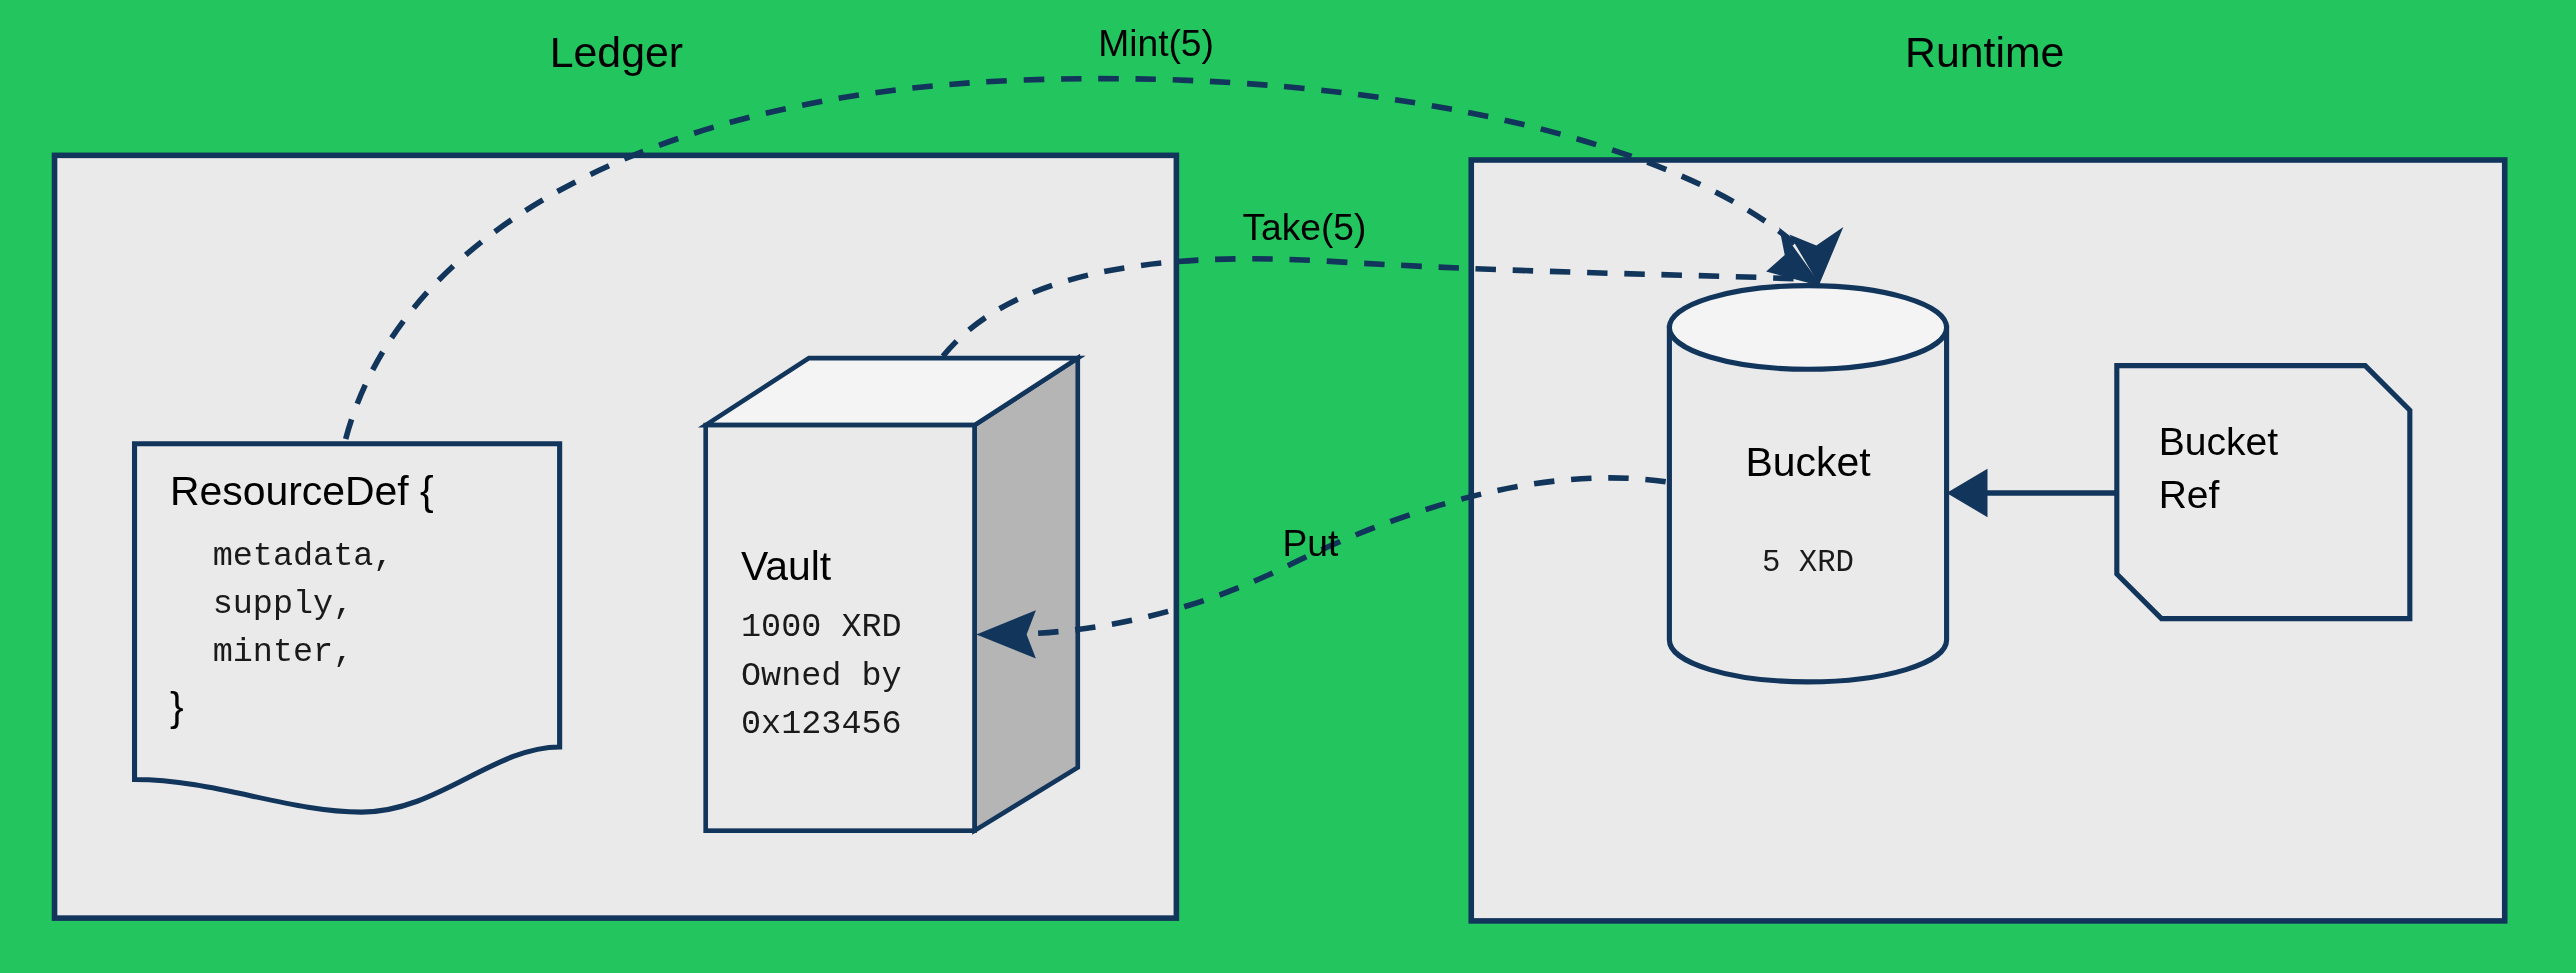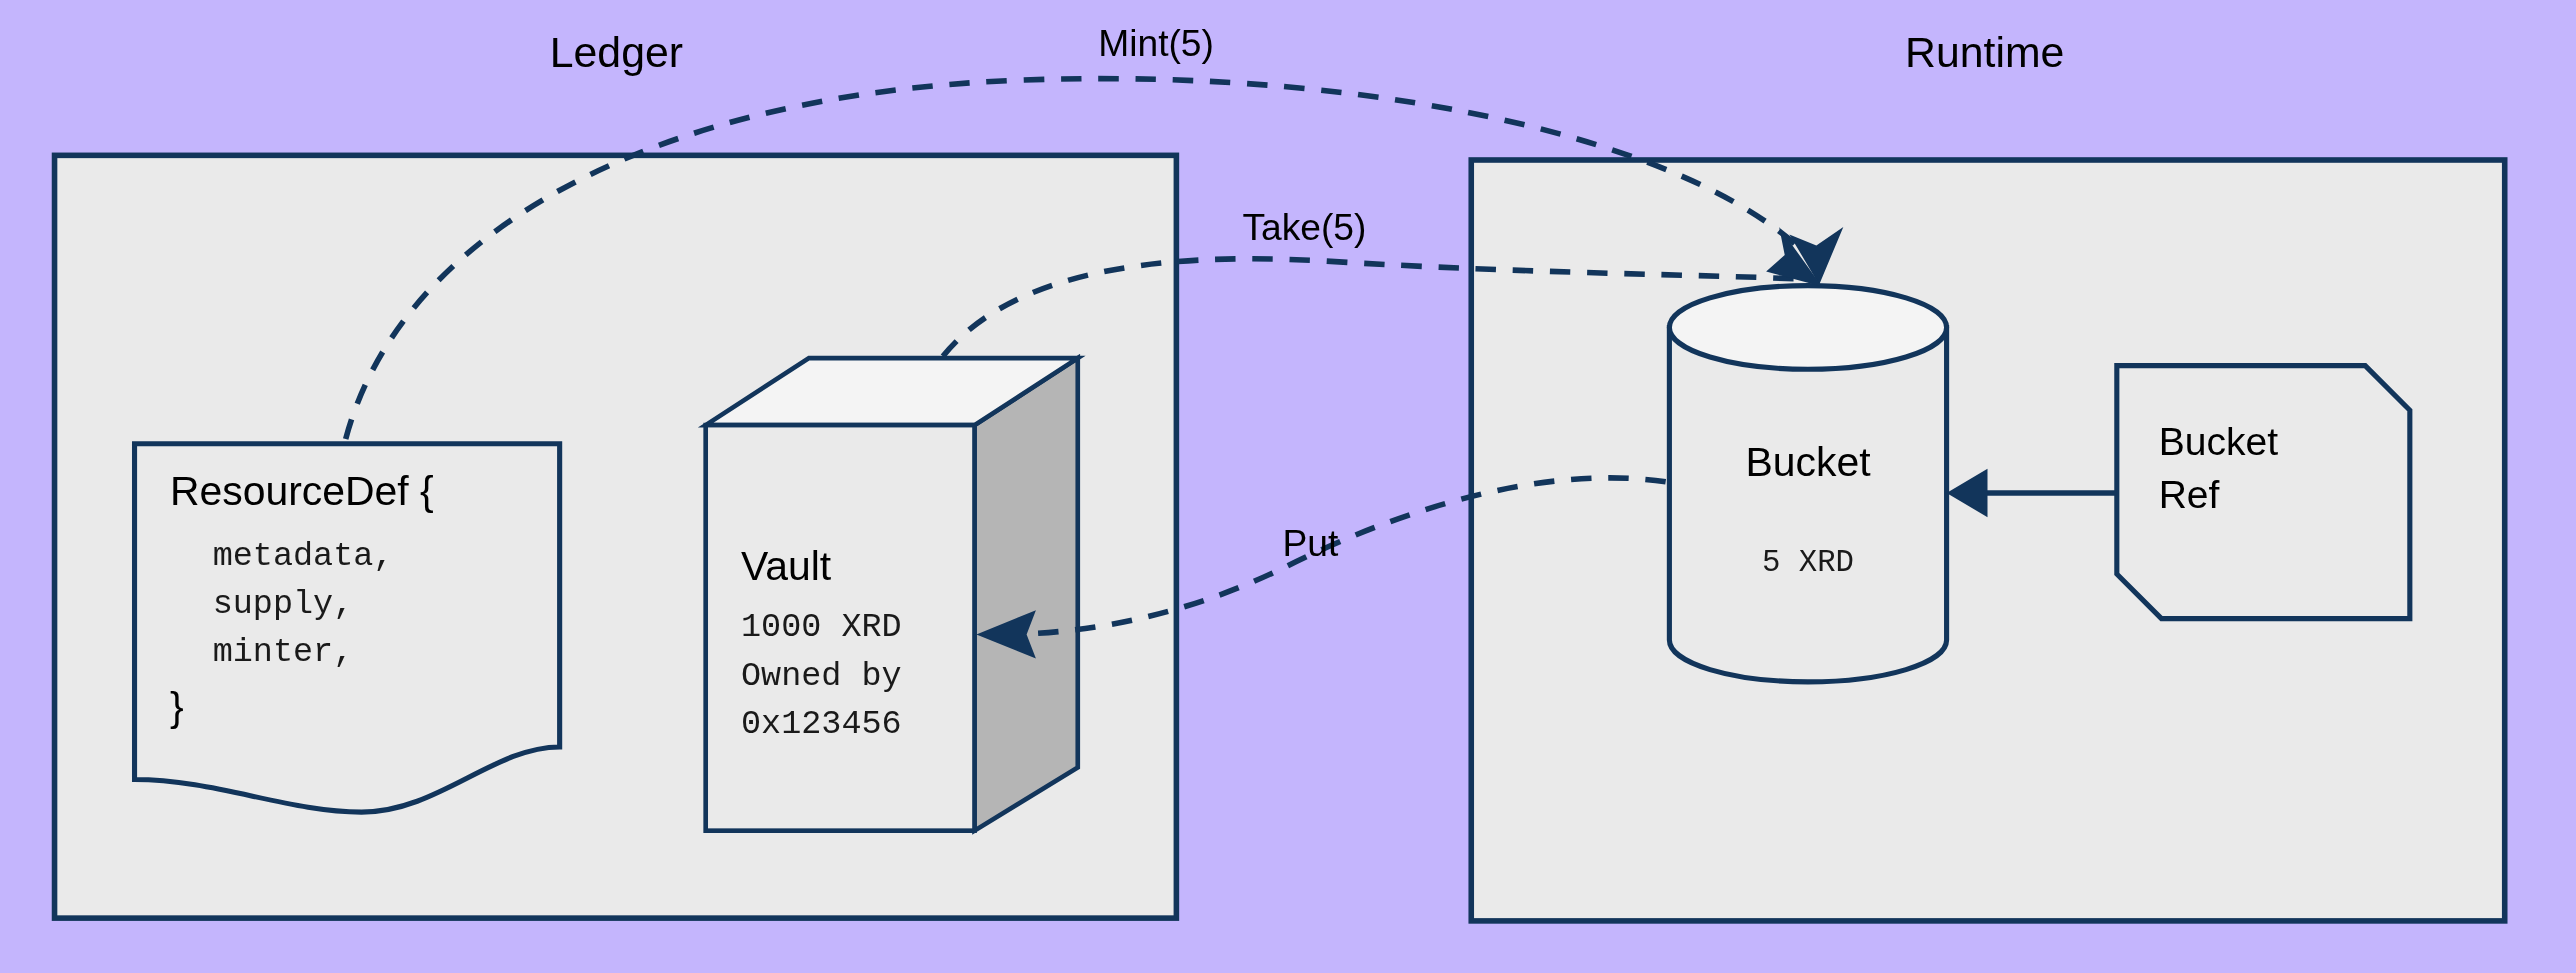--- a/index.html
+++ b/index.html
@@ -11,21 +11,21 @@
   body {
     font-family: "Liberation Sans", sans-serif;
     width: 2576px;
     height: 973px;
     overflow: hidden;
   }
   #stage {
     position: relative;
     width: 2576px;
     height: 973px;
-    background: #c4b5fd;
+    background: #22c55e;
   }
   #diagram-svg {
     position: absolute;
     top: 0;
     left: 0;
     width: 2576px;
     height: 973px;
     display: block;
   }
   .panel-title {

